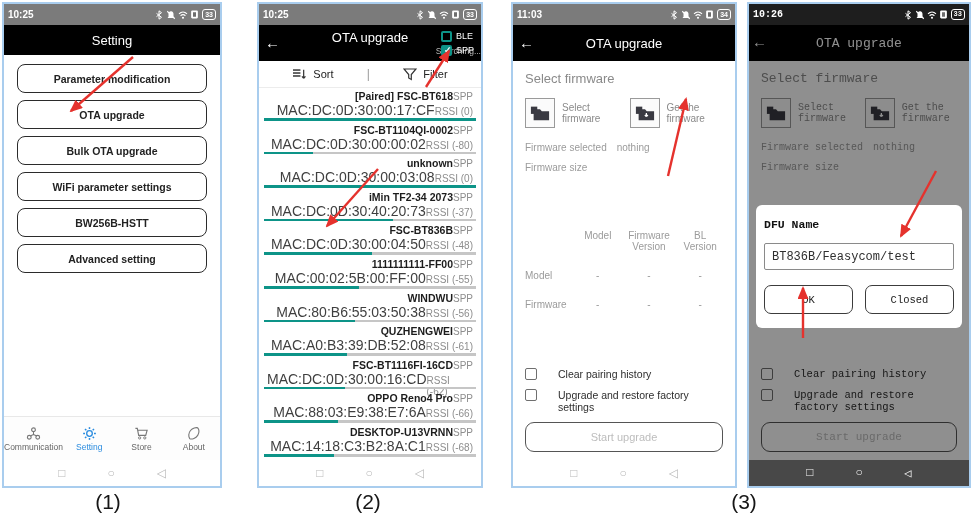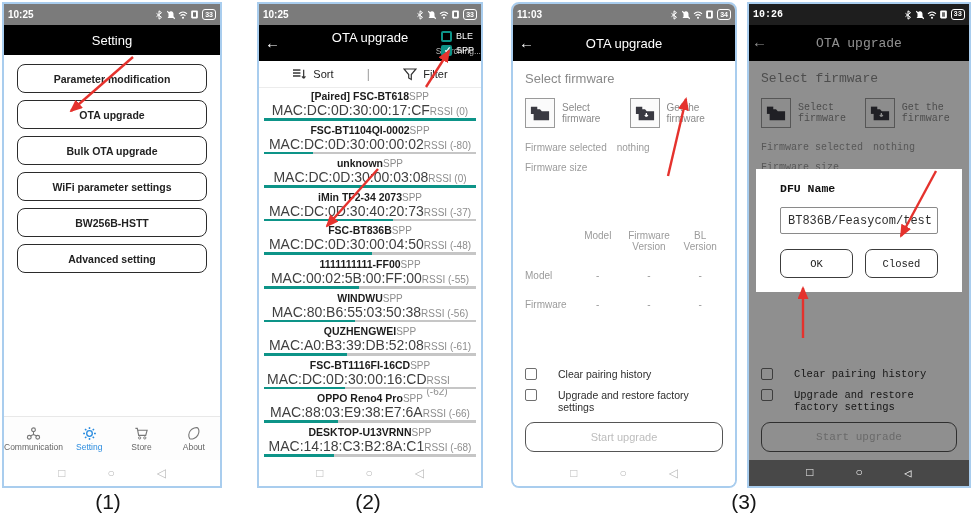--- a/index.html
+++ b/index.html
@@ -3,21 +3,21 @@
 <meta charset="utf-8">
 <style>
   html,body{margin:0;padding:0;background:#fff;}
   *{box-sizing:border-box;}
   .canvas{position:relative;width:973px;height:529px;background:#fff;font-family:"Liberation Sans",sans-serif;overflow:hidden;}
 
   
   .phone{position:absolute;top:2px;height:486px;background:#fff;border:2px solid #a9cdee;display:flex;flex-direction:column;overflow:hidden;}
   .p1{left:2px;width:220px;}
   .p2{left:257px;width:226px;}
-  .p3{left:511px;width:226px;border-radius:8px;}
+  .p3{left:511px;width:226px;}
   .p4{left:747px;width:224px;font-family:Liberation Mono, monospace;}
 
   
   .statusbar{height:21px;flex:0 0 21px;background:#7b7b7b;color:#fff;display:flex;align-items:center;justify-content:space-between;padding:0 4px;font-size:10px;font-weight:bold;}
   .statusbar.dark{background:#1e1e1e;position:relative;z-index:7;}
   .sicons{display:flex;align-items:center;gap:2px;}
   .sicons svg{display:block;}
   .battpill{border:1px solid #fff;border-radius:3px;font-size:7px;font-weight:bold;line-height:9px;padding:0 2px;margin-left:1px;}
 
   
@@ -49,21 +49,21 @@
   .ic-sq::before{content:"\25A1";}
   .ic-ci::before{content:"\25CB";}
   .ic-tr::before{content:"\25C1";}
 
   
   .sortrow{flex:0 0 27px;display:flex;align-items:center;justify-content:space-evenly;background:#fff;border-bottom:1px solid #ececec;}
   .sf-group{display:flex;align-items:center;gap:6px;font-size:11px;color:#222;}
   .sf-div{color:#9a9a9a;font-size:12px;}
   .dev-list{flex:1;overflow:hidden;background:#fff;}
   .dev-row{height:33.6px;position:relative;padding:2px 8px 0;}
-  .dev-l1,.dev-l2{display:flex;justify-content:center;align-items:baseline;}
+  .dev-l1,.dev-l2{display:flex;justify-content:flex-end;align-items:baseline;}
   .dev-name{font-size:10.5px;font-weight:bold;color:#1c1c1c;white-space:nowrap;}
   .dev-proto{font-size:10px;color:#8d8d8d;}
   .dev-mac{font-size:14px;color:#3f3f3f;white-space:nowrap;}
   .dev-rssi{font-size:10px;color:#8d8d8d;}
   .dev-bar{position:absolute;left:5px;right:5px;bottom:1px;height:2.5px;background:#c6c6c6;}
   .dev-fill{height:100%;background:#0d9488;width:0;}
 
   
   .ota-body{flex:1;display:flex;flex-direction:column;padding:10px 12px 8px;position:relative;}
   .sec-title{font-size:13px;color:#8a8a8a;margin-bottom:12px;}
@@ -75,21 +75,21 @@
   .fw-table .c{text-align:center;}
   .fw-table .rl{word-wrap:break-word;width:46px;}
   .bottom-stack{margin-top:auto;}
   .chk-row{display:flex;align-items:flex-start;gap:21px;margin-bottom:9px;}
   .chk{width:12px;height:12px;border:1.6px solid #6f6f6f;border-radius:2px;background:#fff;flex:0 0 12px;}
   .chk-label{font-size:10.5px;color:#2e2e2e;}
   .start-btn{height:30px;border:1.4px solid #555;border-radius:9px;background:#fff;display:flex;align-items:center;justify-content:center;font-size:11px;color:#bdbdbd;margin-top:4px;}
 
   
   .dim{position:absolute;left:0;top:0;right:0;bottom:0;background:rgba(0,0,0,0.44);z-index:6;}
-  .dialog{position:absolute;left:7px;right:7px;top:165px;background:#fff;border-radius:0;z-index:8;padding:13px 24px 14px;}
+  .dialog{position:absolute;left:7px;right:7px;top:201px;background:#fff;border-radius:6px;z-index:8;padding:13px 8px 14px;}
   .dlg-title{font-size:11.5px;font-weight:bold;color:#111;margin-bottom:12px;}
   .dlg-input{height:27px;border:1px solid #8a8a8a;border-radius:2px;display:flex;align-items:center;padding:0 7px;font-size:12px;color:#2e2e2e;margin-bottom:15px;background:#fff;}
   .dlg-btnrow{display:flex;gap:12px;}
   .dlg-btn{flex:1;height:29px;border:1.4px solid #3c3c3c;border-radius:7px;background:#fff;display:flex;align-items:center;justify-content:center;font-size:10.5px;color:#222;}
 
   
   .fig-label{position:absolute;top:490px;width:80px;text-align:center;font-size:21px;color:#161616;font-family:"Liberation Sans",sans-serif;}
   .fl1{left:68px;}.fl2{left:328px;}.fl3{left:704px;}
   .arrow-layer{position:absolute;left:0;top:0;width:973px;height:529px;z-index:50;pointer-events:none;}
   .hiddendefs{position:absolute;width:0;height:0;overflow:hidden;}

